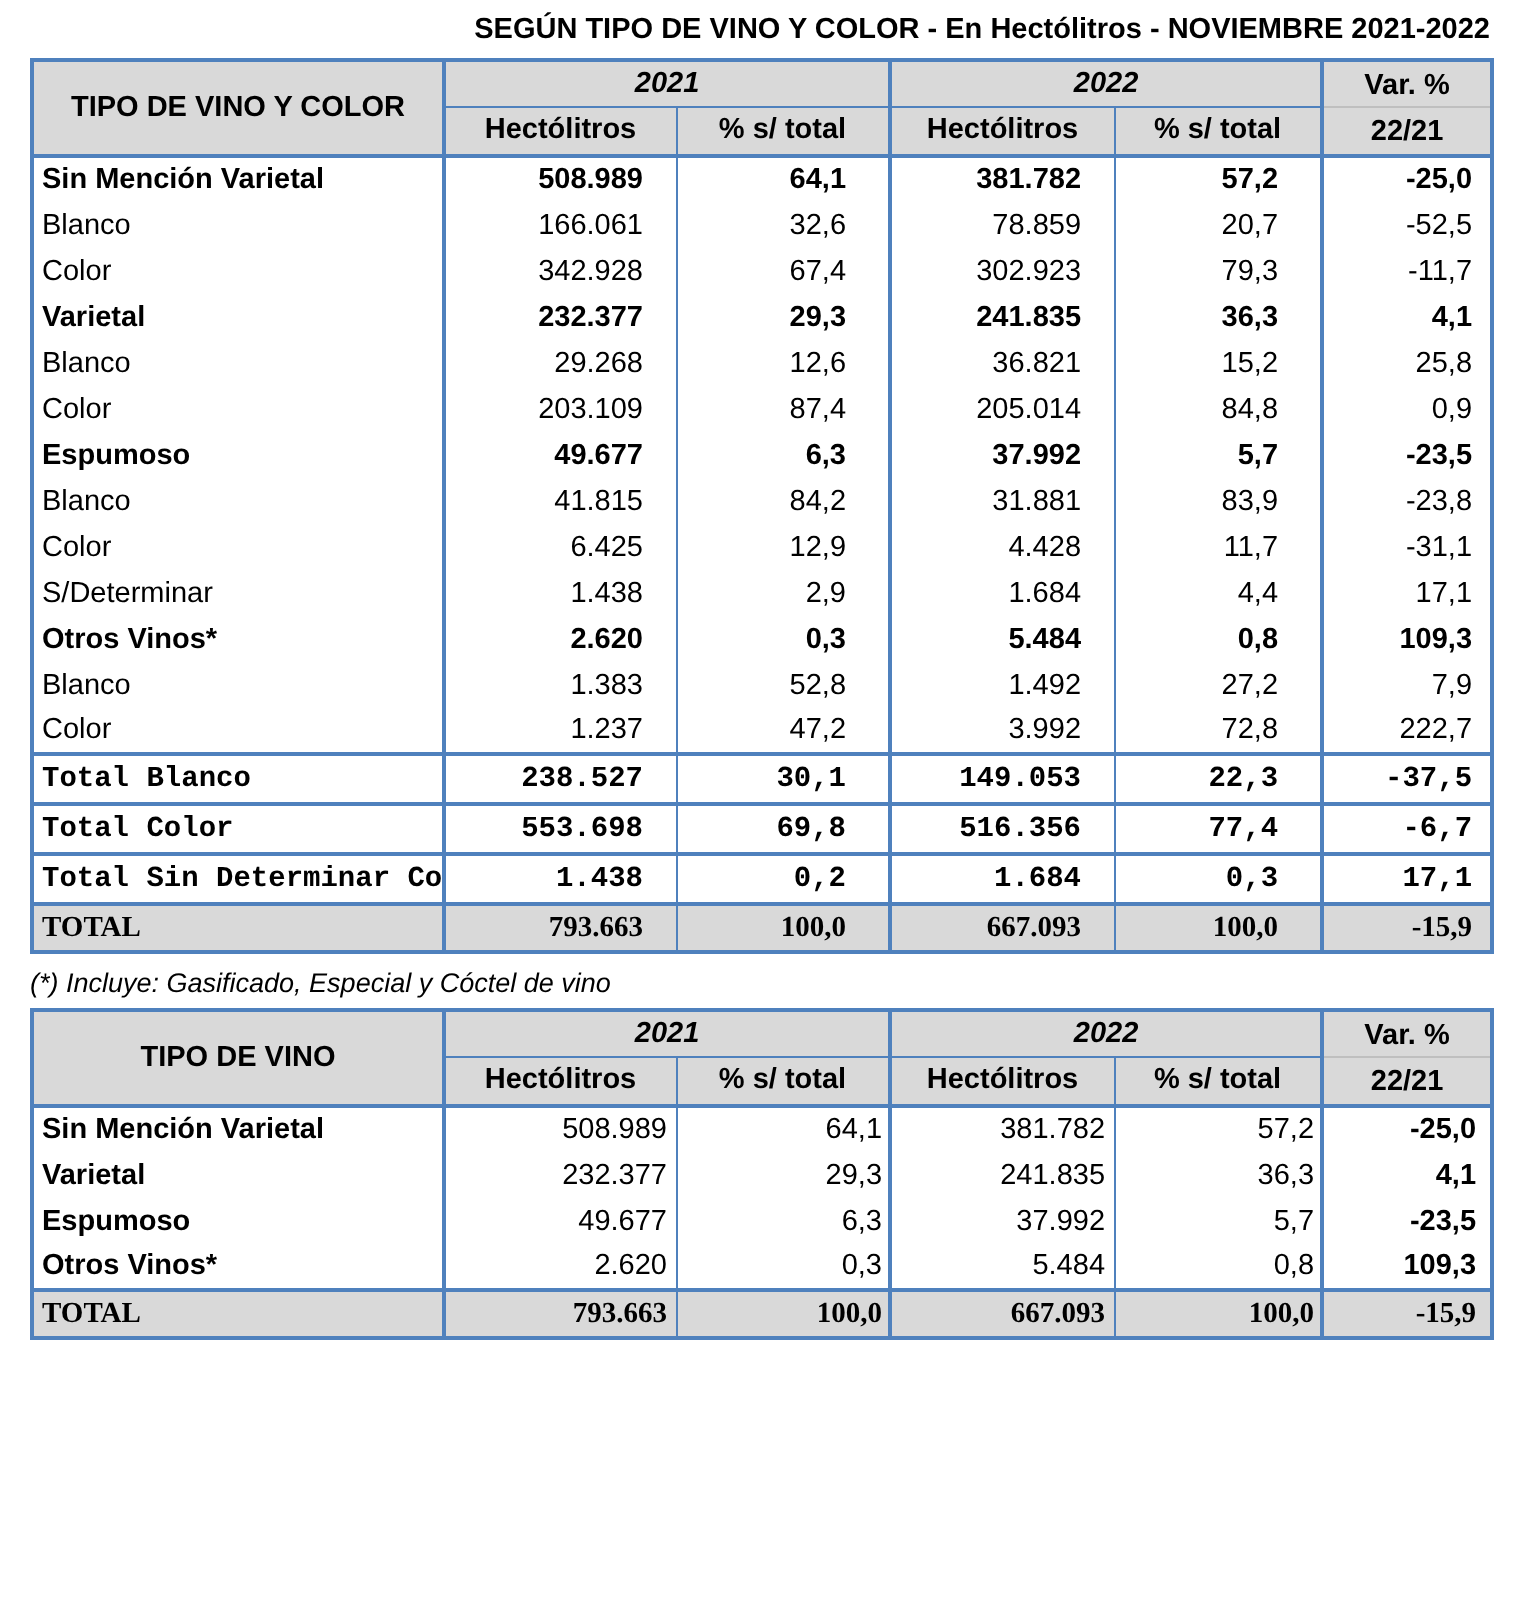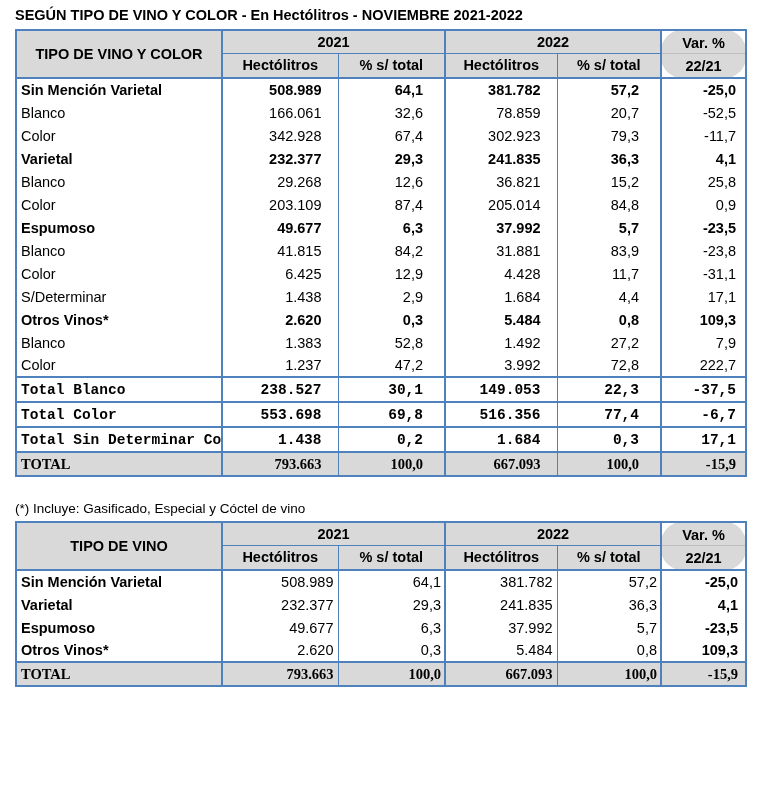--- a/index.html
+++ b/index.html
@@ -7,42 +7,42 @@
     --hdr:#D9D9D9;        
   }
   *{margin:0;padding:0;box-sizing:border-box;}
   html,body{background:#fff;}
   body{
     width:762px;height:801px;overflow:hidden;
     font-family:"Liberation Sans",sans-serif;color:#000;
   }
   .sheet{padding:7px 0 0 15px;}
   .tbl-title{
-    width:730px;text-align:left;font-weight:bold;font-size:14.5px;line-height:17px;
+    width:730px;text-align:right;font-weight:bold;font-size:14.5px;line-height:17px;
   }
   table{
     width:730px;table-layout:fixed;border-collapse:collapse;
     border:2px solid var(--b);margin-top:5px;
     font-size:14.5px;
   }
   col.w-label{width:206px;} col.w-h21{width:116px;} col.w-p21{width:107px;}
   col.w-h22{width:112px;} col.w-p22{width:104px;} col.w-var{width:85px;}
   th,td{white-space:nowrap;overflow:hidden;vertical-align:middle;}
   th{background:var(--hdr);font-weight:bold;text-align:center;height:23px;}
   tr.subhead th{height:24px;}
   
   .c-label{border-right:2px solid var(--b);}
   .c-h21{border-right:1px solid var(--b);}
   .c-p21{border-right:2px solid var(--b);}
   .c-h22{border-right:1px solid var(--b);}
   .c-p22{border-right:2px solid var(--b);}
   
-  th.year-cell{border-bottom:1px solid var(--b);}
+  th.year-cell{border-bottom:1px solid var(--b);font-style:italic;}
   tr.subhead th, th.span-cell{border-bottom:2px solid var(--b);}
-  th.var-head{padding:0;vertical-align:top;border-radius:21px;}
+  th.var-head{padding:0;vertical-align:top;}
   .var-l1{height:23px;line-height:24px;border-bottom:1px solid #BFBFBF;}
   .var-l2{height:23px;line-height:24px;text-align:center;}
   
   tbody tr{height:23px;}
   td.label{text-align:left;padding-left:4px;}
   td.num{text-align:right;}
   tr.r-group td{font-weight:bold;}
   tr.r-total{height:25px;}
   tr.r-total td{font-weight:bold;border-top:2px solid var(--b);font-family:Liberation Mono, monospace;}
   tr.r-grand{height:24px;}
@@ -52,21 +52,21 @@
   .t1 td.c-p21,.t1 td.c-p22{padding-right:21px;}
   .t1 td.c-var{padding-right:9px;}
   
   .t2 tbody td{font-weight:normal;}
   .t2 td.label,.t2 td.c-var{font-weight:bold;}
   .t2 tr.r-grand td{font-weight:bold;}
   .t2 td.c-h21,.t2 td.c-h22{padding-right:4px;}
   .t2 td.c-p21,.t2 td.c-p22{padding-right:3px;}
   .t2 td.c-var{padding-right:7px;}
   .footnote{
-    margin-top:24px;font-size:13.5px;width:730px;
+    margin-top:7px;font-style:italic;font-size:13.5px;width:730px;
   }
   .title2{margin-top:86px;}
 </style>
 </head>
 <body>
 
 <div class="sheet">
 
   <div class="tbl-title">SEGÚN TIPO DE VINO Y COLOR - En Hectólitros - NOVIEMBRE 2021-2022</div>
 

